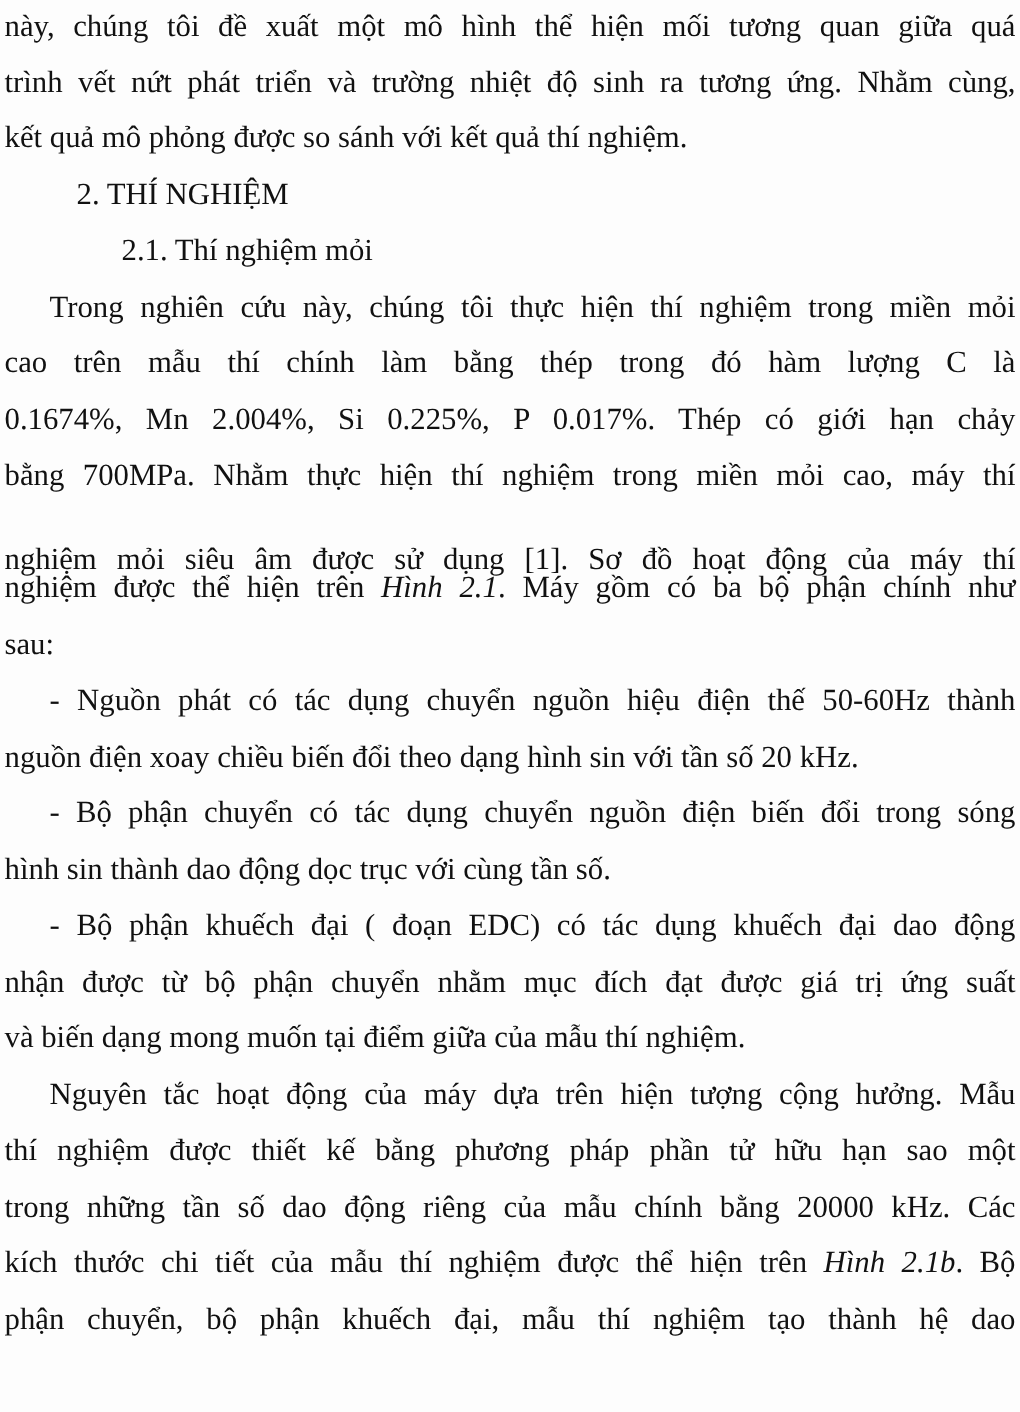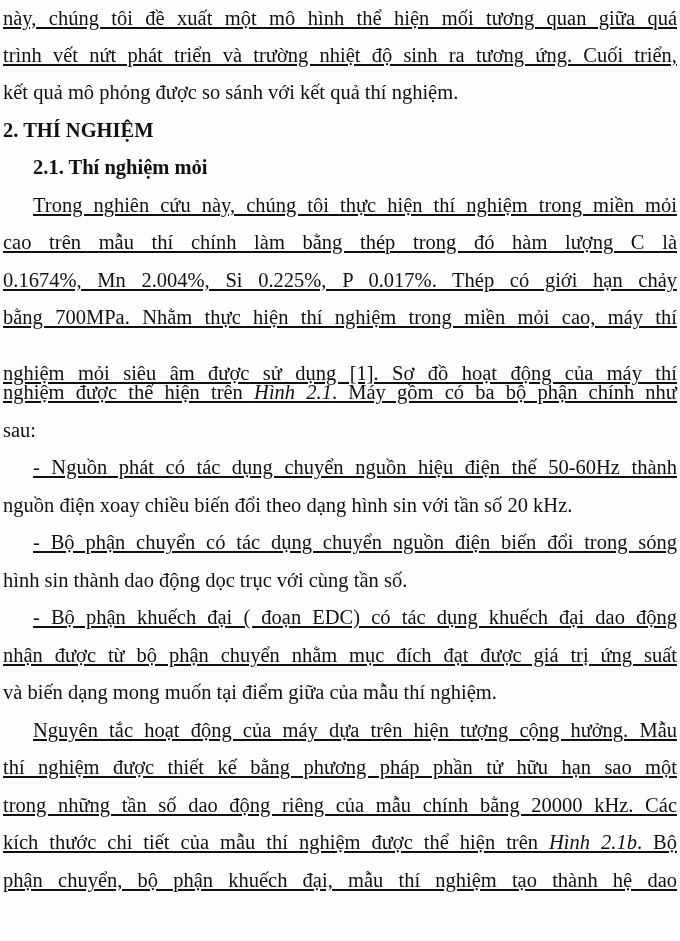--- a/index.html
+++ b/index.html
@@ -7,31 +7,31 @@
       width:680px; height:941px; overflow:hidden;
       background:#fdfdfd; color:#111;
       font-family:"Liberation Serif", "DejaVu Serif", serif;
       position:relative;
     }
     .line {
       position:absolute; left:3px; right:3px;
       font-size:20.5px; line-height:28px; height:28px;
       white-space:nowrap;
     }
-    .j { text-align:justify; text-align-last:justify;text-decoration:underline; }
+    .j { text-align:justify; text-align-last:justify; }
     .ind { left:33px; }
-    .b { font-weight:bold; }
+    .b { font-weight:normal;margin-left:48px; }
     .i { font-style:italic;margin-top:20px; }
   </style>
 </head>
 <body>
 
 <div>
   <div class="line j" style="top:4px">này, chúng tôi đề xuất một mô hình thể hiện mối tương quan giữa quá</div>
-  <div class="line j" style="top:41px">trình vết nứt phát triển và trường nhiệt độ sinh ra tương ứng. Cuối triển,</div>
+  <div class="line j" style="top:41px">trình vết nứt phát triển và trường nhiệt độ sinh ra tương ứng. Nhằm cùng,</div>
   <div class="line" style="top:78px">kết quả mô phỏng được so sánh với kết quả thí nghiệm.</div>
 
   <div class="line b" style="top:116px">2. THÍ NGHIỆM</div>
   <div class="line b ind" style="top:153px">2.1. Thí nghiệm mỏi</div>
 
   <div class="line j ind" style="top:191px">Trong nghiên cứu này, chúng tôi thực hiện thí nghiệm trong miền mỏi</div>
   <div class="line j" style="top:228px">cao trên mẫu thí chính làm bằng thép trong đó hàm lượng C là</div>
   <div class="line j" style="top:266px">0.1674%,  Mn 2.004%, Si 0.225%, P 0.017%. Thép có giới hạn chảy</div>
   <div class="line j" style="top:303px">bằng 700MPa. Nhằm thực hiện thí nghiệm trong miền mỏi cao, máy thí</div>
   <div class="line j" style="top:359px">nghiệm mỏi siêu âm được sử dụng [1]. Sơ đồ hoạt động của máy thí</div>

